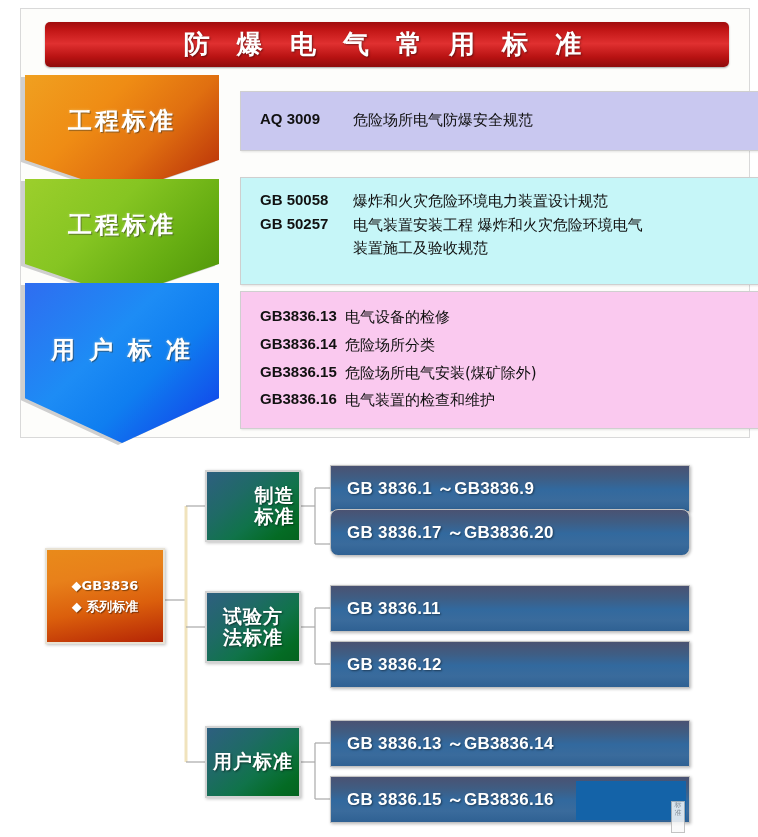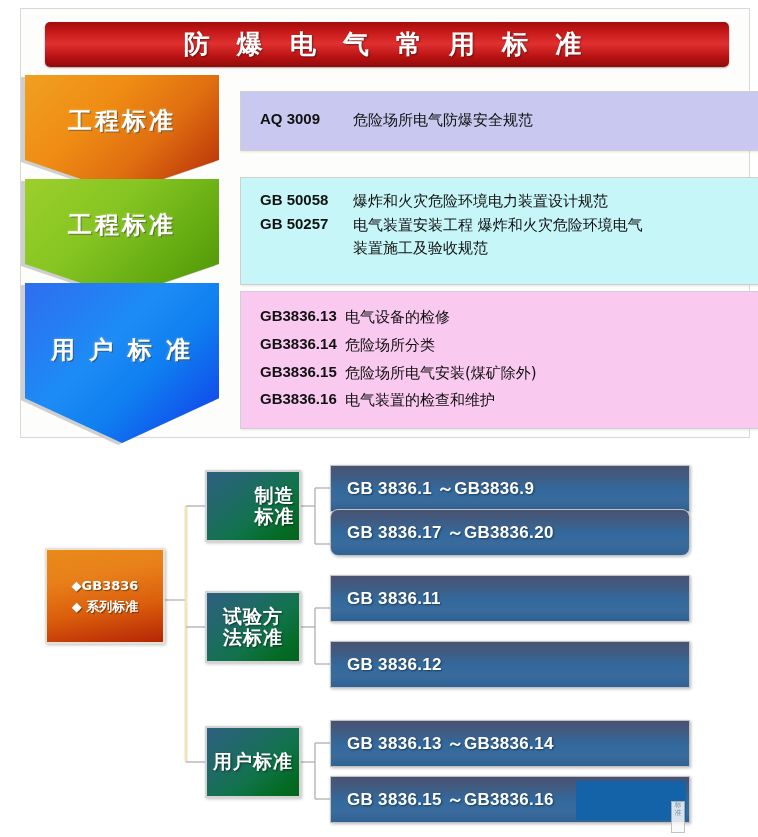--- a/index.html
+++ b/index.html
@@ -134,21 +134,21 @@
     box-shadow:1px 1px 3px rgba(0,0,0,.28);
     display:flex;align-items:center;
   }
   .leaf-label{
     color:#ffffff;font-size:17px;font-weight:bold;padding-left:16px;letter-spacing:.3px;
     text-shadow:1px 1px 2px rgba(0,0,0,.45);
     font-family:"Liberation Sans","DejaVu Sans",sans-serif;
   }
   #leaf-1{top:20px;}
   #leaf-2{top:64px;border-radius:8px;}
-  #leaf-3{top:130px;}
+  #leaf-3{top:140px;}
   #leaf-4{top:196px;}
   #leaf-5{top:275px;}
   #leaf-6{top:331px;}
 
   #leaf-6 .overlay-patch{
     position:absolute;right:3px;top:4px;width:110px;height:39px;
     background:#1463a8;
   }
   #watermark{
     position:absolute;right:4px;top:24px;width:12px;height:30px;

